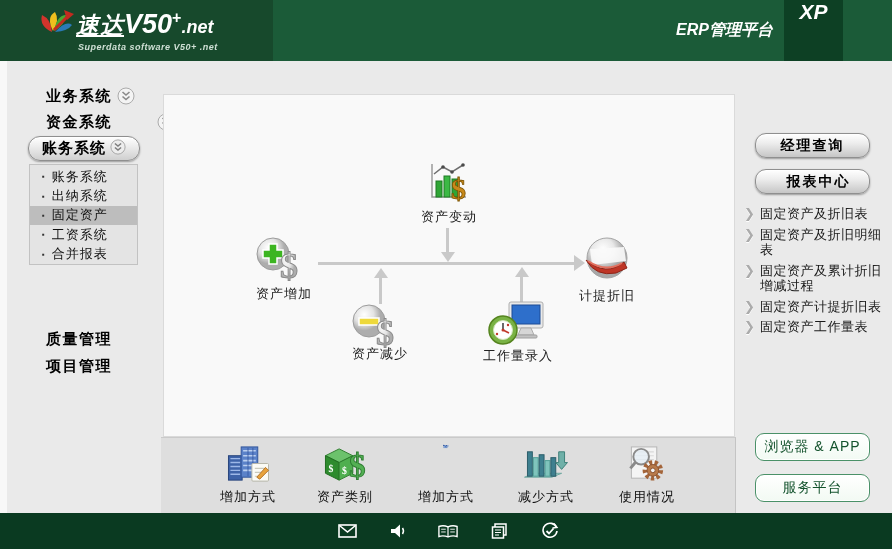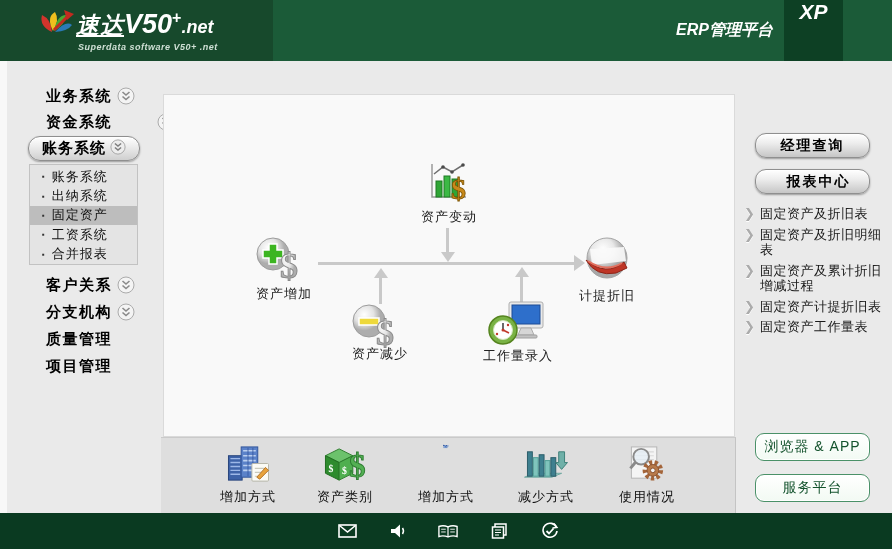--- a/index.html
+++ b/index.html
@@ -146,40 +146,20 @@
     <div class="submenu-row">
       <span class="bullet">▪</span>
       <span class="lbl">工资系统</span>
     </div>
     <div class="submenu-row">
       <span class="bullet">▪</span>
       <span class="lbl">合并报表</span>
     </div>
   </div>
 
-  <div class="side-item" style="top:276px;">
-    <span class="lbl">客户关系</span>
-    <span class="chev">
-      <svg width="18" height="18" viewBox="0 0 18 18">
-          <circle cx="9" cy="9" r="8" fill="#F4F4F4" stroke="#ABABAB"></circle>
-          <path d="M5.5 5 L9 8 L12.5 5" stroke="#8A8A8A" stroke-width="1.6" fill="none"></path>
-          <path d="M5.5 9.5 L9 12.5 L12.5 9.5" stroke="#8A8A8A" stroke-width="1.6" fill="none"></path>
-        </svg>
-    </span>
-  </div>
-  <div class="side-item" style="top:303px;">
-    <span class="lbl">分支机构</span>
-    <span class="chev">
-      <svg width="18" height="18" viewBox="0 0 18 18">
-          <circle cx="9" cy="9" r="8" fill="#F4F4F4" stroke="#ABABAB"></circle>
-          <path d="M5.5 5 L9 8 L12.5 5" stroke="#8A8A8A" stroke-width="1.6" fill="none"></path>
-          <path d="M5.5 9.5 L9 12.5 L12.5 9.5" stroke="#8A8A8A" stroke-width="1.6" fill="none"></path>
-        </svg>
-    </span>
-  </div>
   <div class="side-item" style="top:330px;">
     <span class="lbl">质量管理</span>
   </div>
   <div class="side-item" style="top:357px;">
     <span class="lbl">项目管理</span>
   </div>
 
   <div class="main-panel"></div>
 
   <div class="h-line"></div>

